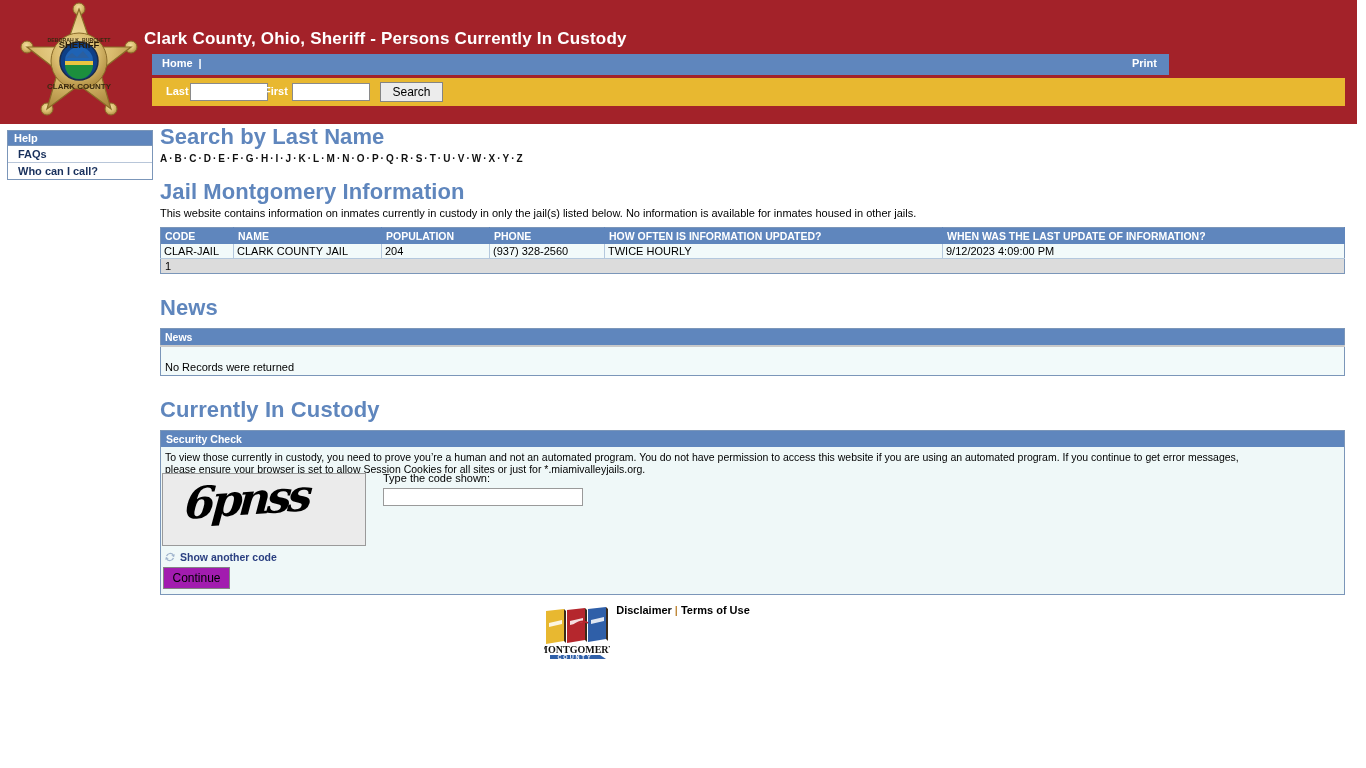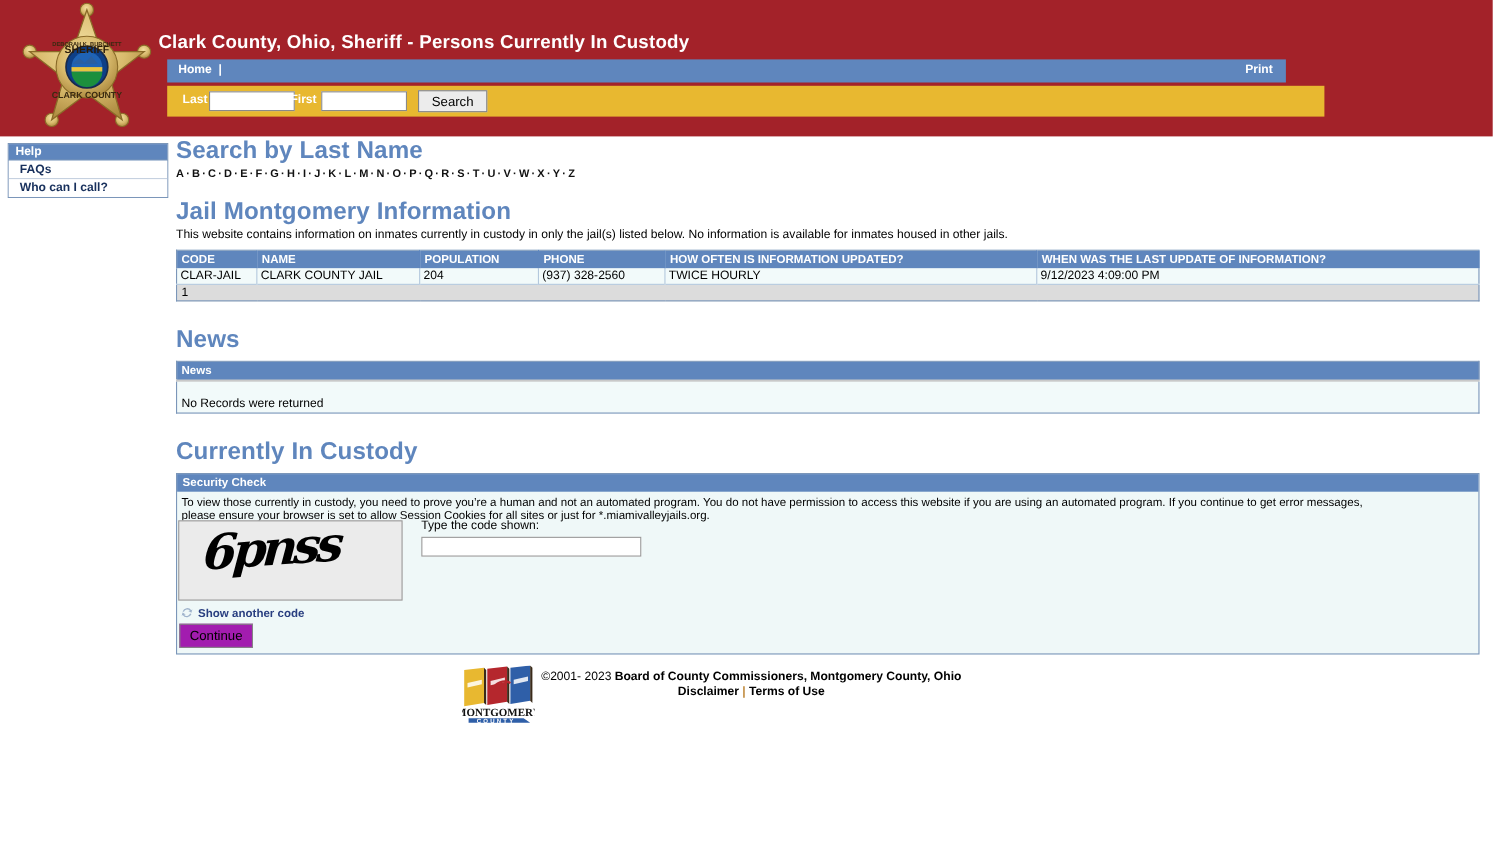--- a/index.html
+++ b/index.html
@@ -53,21 +53,21 @@
     position: absolute;
     right: 12px; top: 3px;
     font-size: 11px;
     font-weight: bold;
     color: #ffffff;
     cursor: pointer;
   }
   .searchbar {
     position: absolute;
     left: 152px; top: 78px;
-    width: 1052px; height: 28px;
+    width: 1193px; height: 28px;
     background: #e8b830;
   }
   .searchbar .lbl {
     position: absolute;
     top: 7px;
     font-size: 11px;
     font-weight: bold;
     color: #ffffff;
   }
   .lbl-last { left: 14px; }
@@ -486,20 +486,17 @@
           <path d="M5,16 l13,-3 l0,4 l-13,3 z" fill="#ffffff" opacity="0.85"></path>
           <path d="M26,14 l13,-3 l0,4 l-13,3 z" fill="#ffffff" opacity="0.85"></path>
           <path d="M47,13 l13,-3 l0,4 l-13,3 z" fill="#ffffff" opacity="0.85"></path>
           <path d="M30,18 q8,-6 14,-2" stroke="#b5272d" stroke-width="2" fill="none"></path>
         </g>
         <text x="33" y="46" text-anchor="middle" fill="#111111" font-family="Liberation Serif, serif" font-size="10" font-weight="bold">MONTGOMERY</text>
         <path d="M6,48 L56,48 L62,52 L6,52 Z" fill="#2f5fa8"></path>
         <text x="31" y="52" text-anchor="middle" fill="#ffffff" font-family="Liberation Sans, sans-serif" font-size="5.5" font-weight="bold" letter-spacing="2">COUNTY</text>
       </svg>
     </div>
-    <div class="copy">
-      <span>©2001- 2023 </span><b>Board of County Commissioners, Montgomery County, Ohio</b>
-    </div>
     <div class="legal">
       <a href="#">Disclaimer</a><span class="bar">|</span><a href="#">Terms of Use</a>
     </div>
   </div>
 </div>
 
 </body></html>

